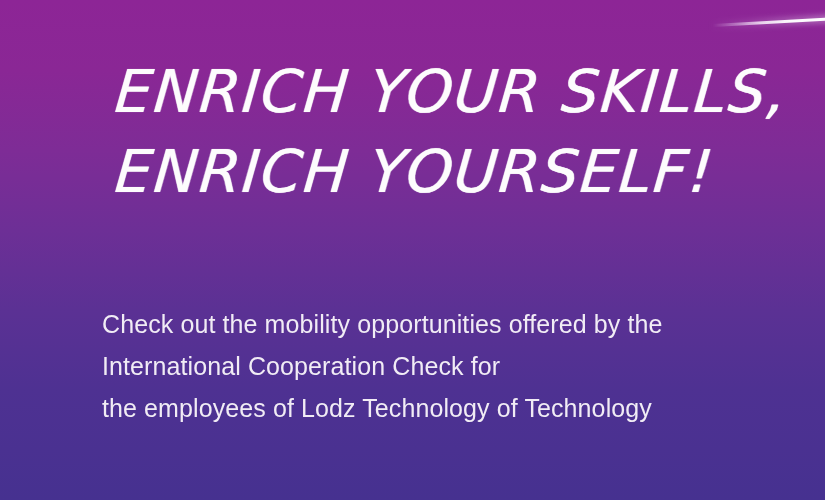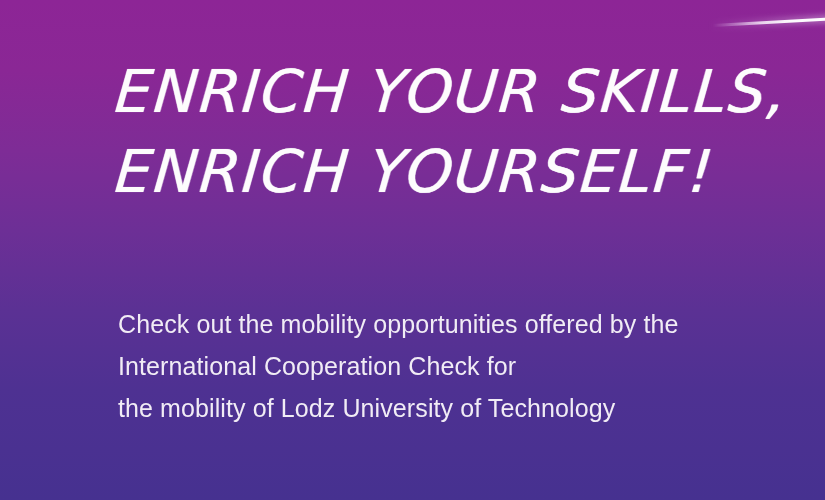--- a/index.html
+++ b/index.html
@@ -94,21 +94,21 @@
     transform-origin: left bottom;
     text-shadow:
        0 0 1px rgba(255,255,255,0.55),
        0.6px 0 0 rgba(255,255,255,0.45),
       -0.6px 0 0 rgba(255,255,255,0.45);
   }
 
   
   .body-copy {
     position: absolute;
-    left: 118px;
+    left: 102px;
     top: 303px;
     width: 640px;
   }
   .body-line {
     display: block;
     color: #f1ecf5;
     font-family: "Liberation Sans", sans-serif;
     font-weight: 400;
     font-size: 25px;
     line-height: 42px;
@@ -127,16 +127,16 @@
   </div>
 
   <div class="headline">
     <span class="headline-line">ENRICH YOUR SKILLS,</span>
     <span class="headline-line">ENRICH YOURSELF!</span>
   </div>
 
   <div class="body-copy">
     <span class="body-line">Check out the mobility opportunities offered by the</span>
     <span class="body-line">International Cooperation Check for</span>
-    <span class="body-line">the mobility of Lodz University of Technology</span>
+    <span class="body-line">the employees of Lodz Technology of Technology</span>
   </div>
 
 </div>
 
 </body></html>

